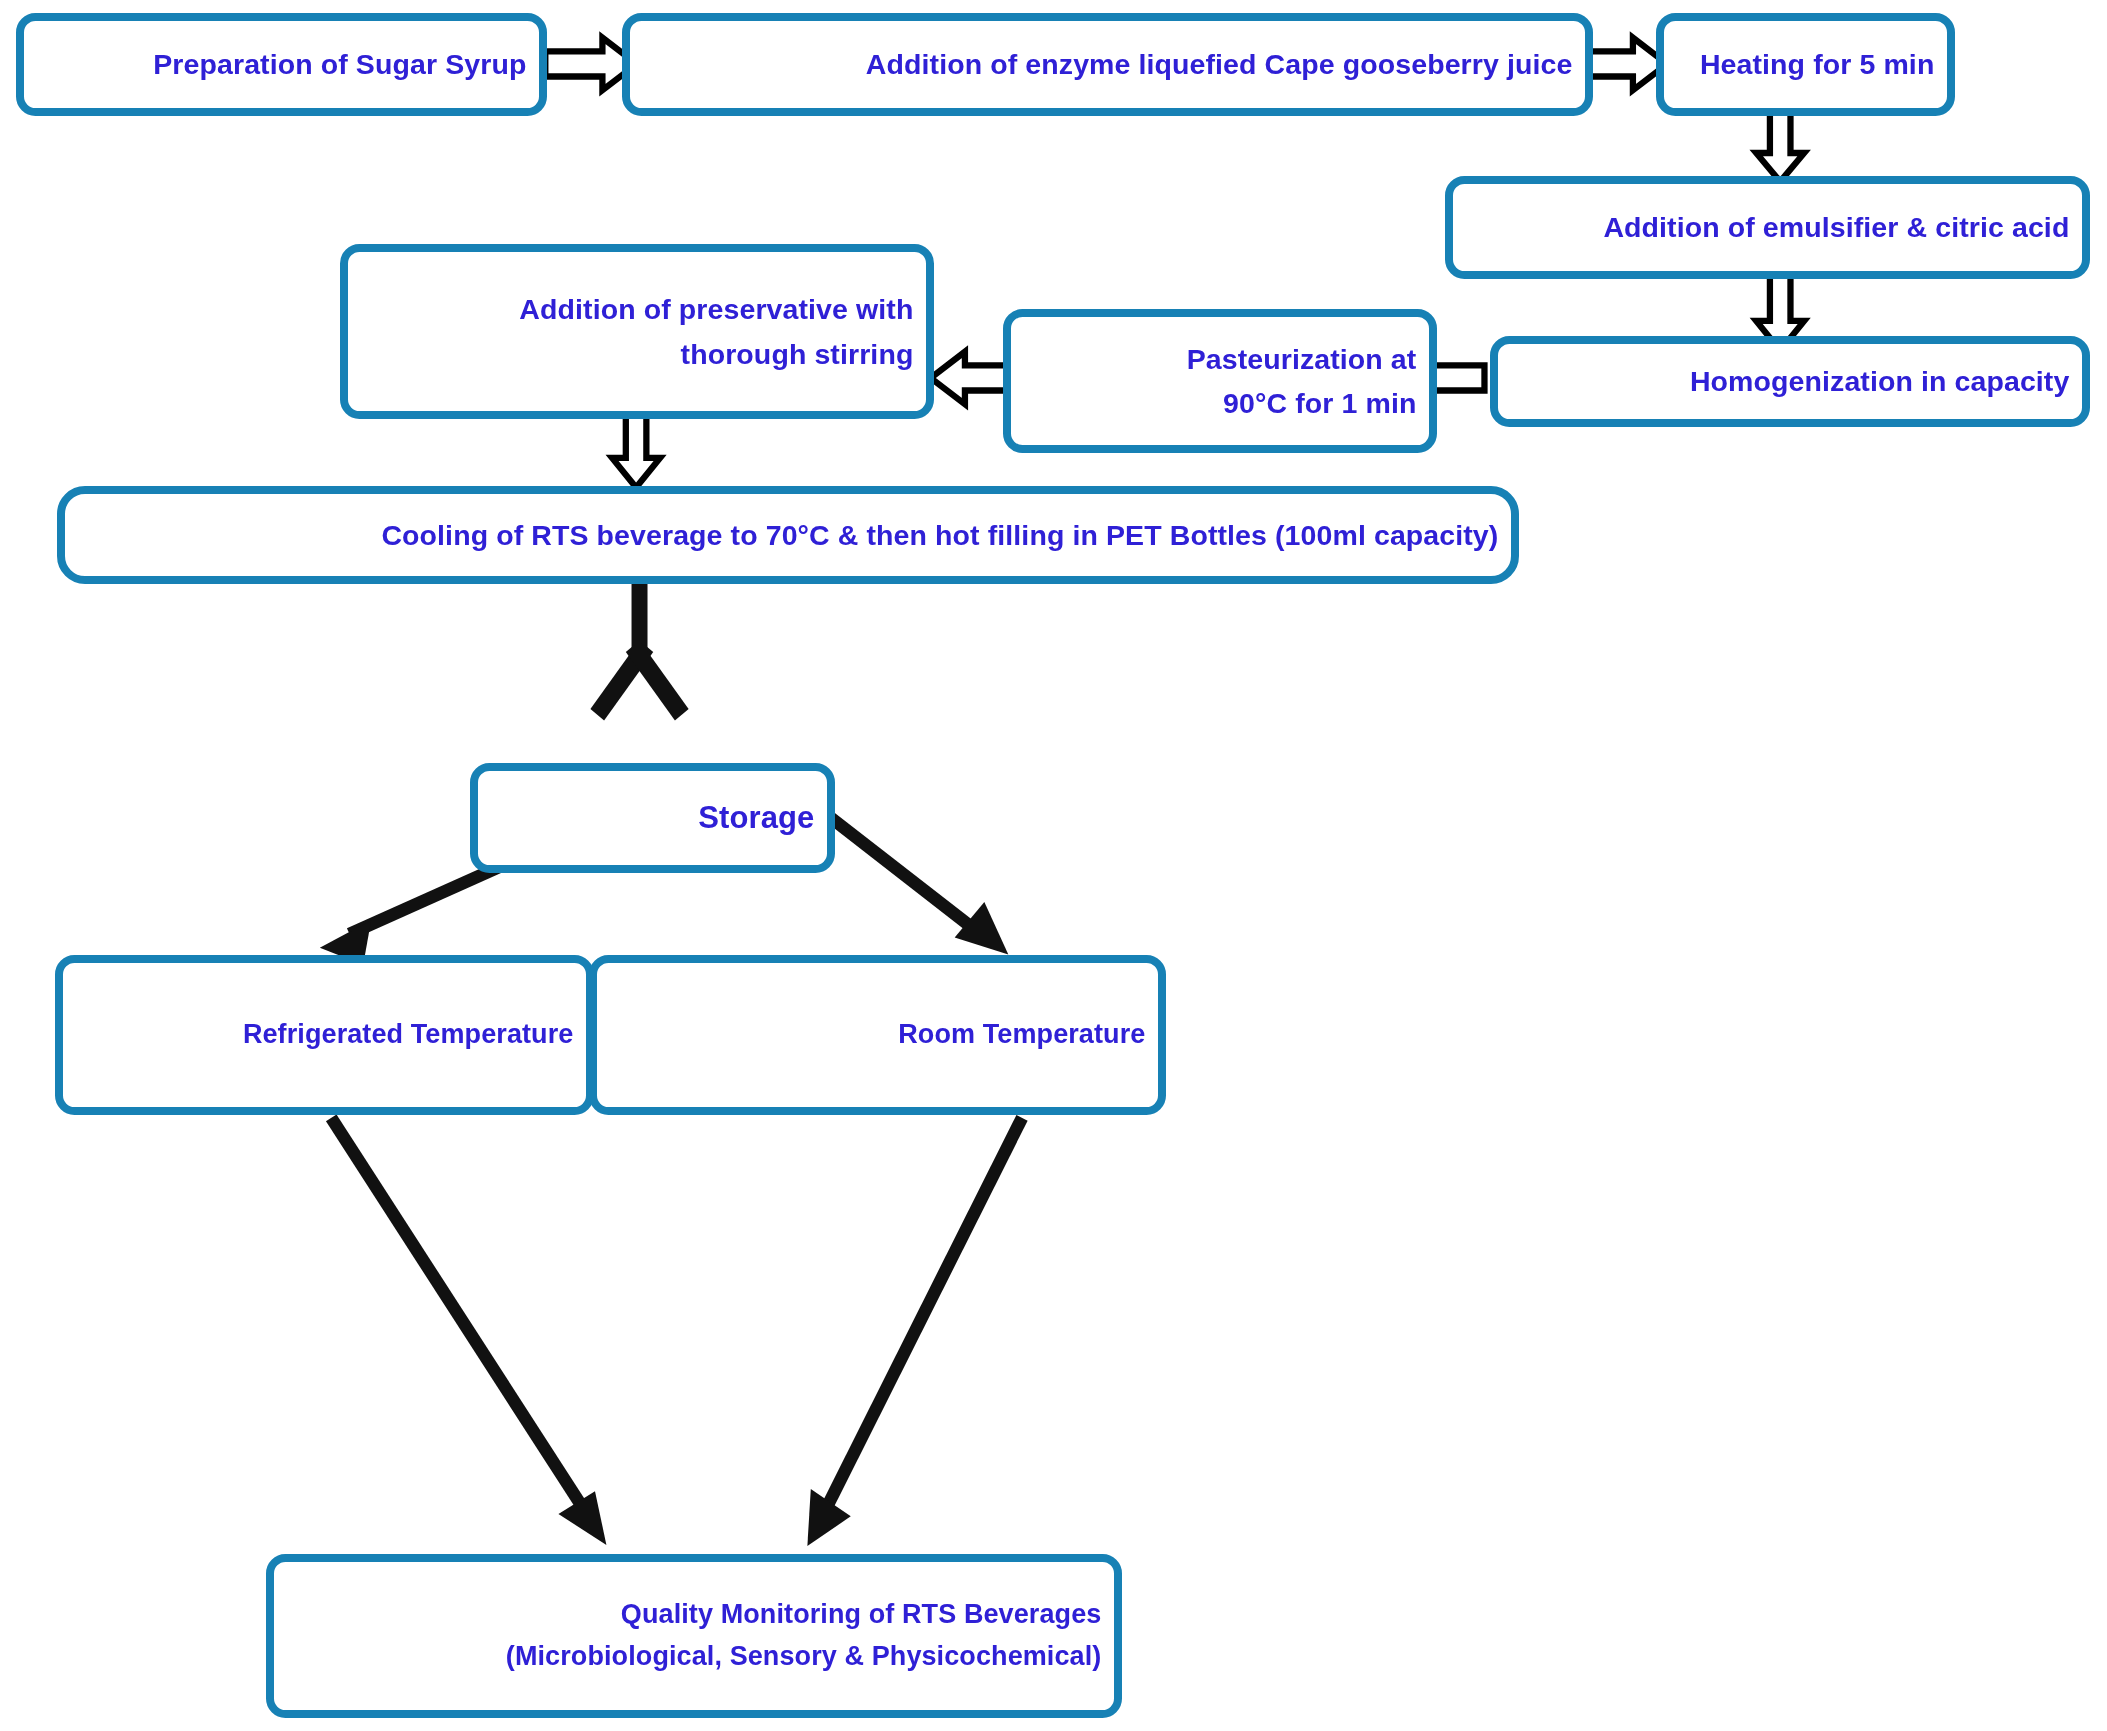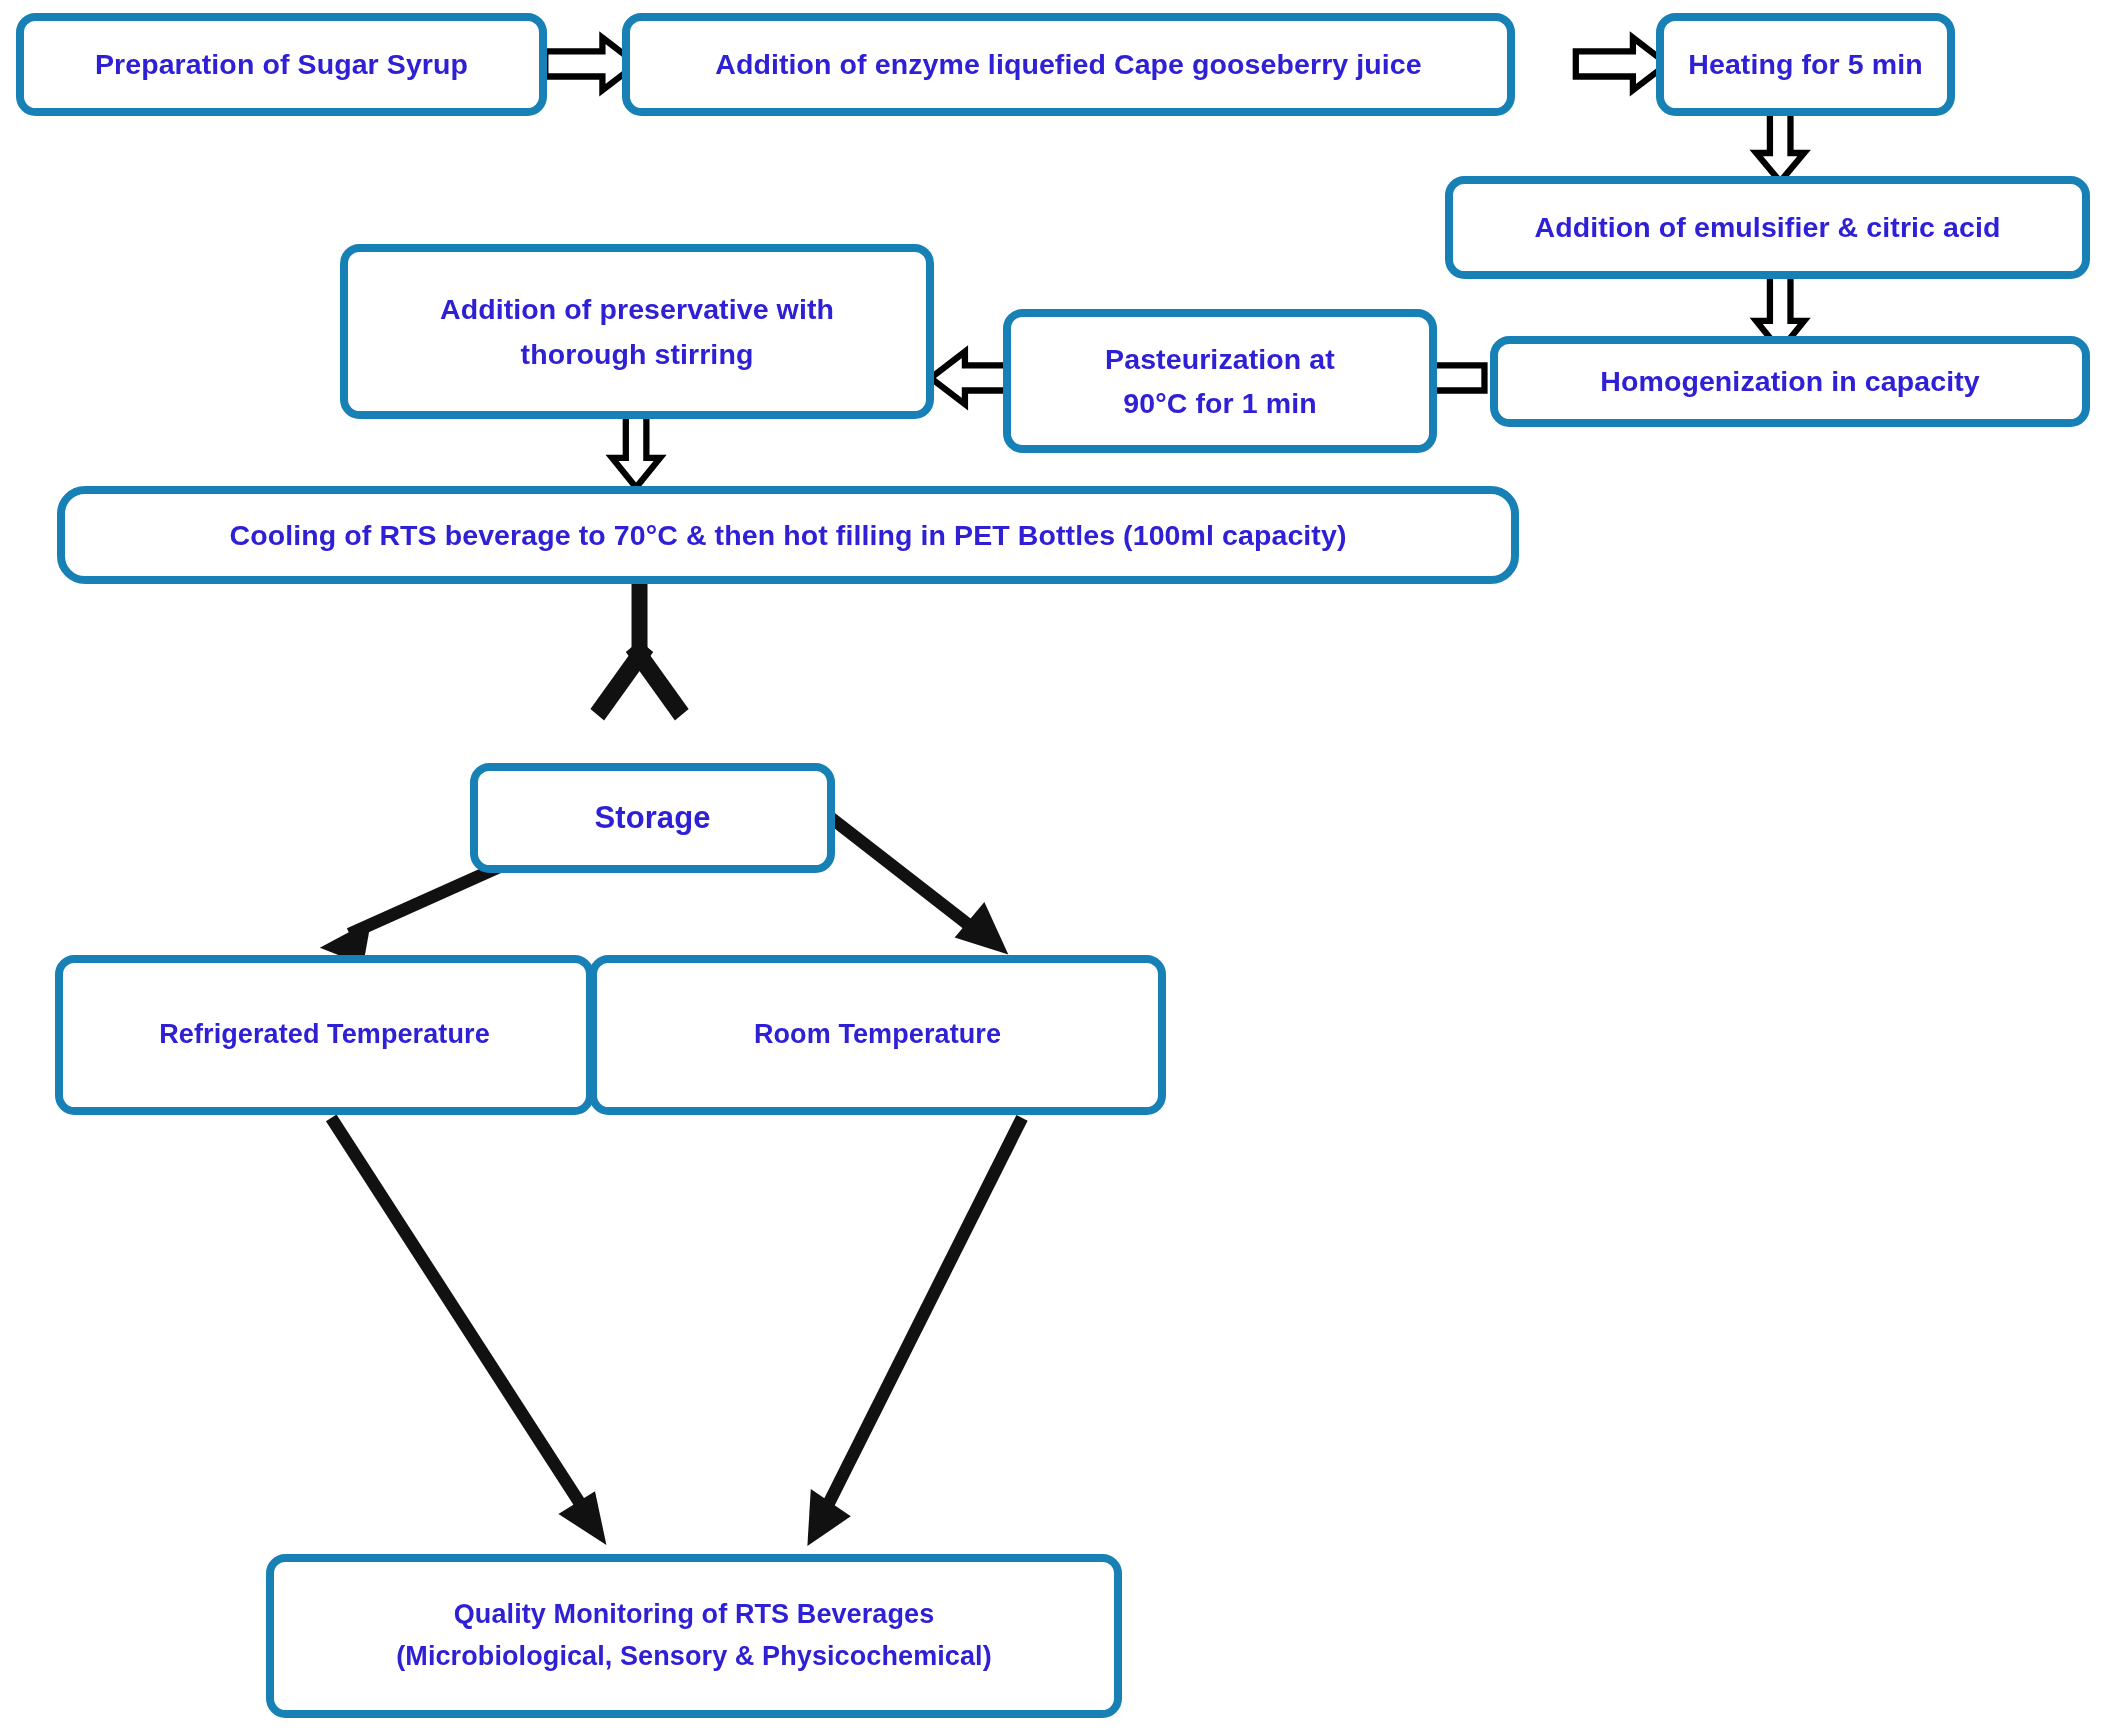--- a/index.html
+++ b/index.html
@@ -26,21 +26,21 @@
     align-items: center;
     justify-content: center;
     text-align: center;
     color: #2f20d6;
     font-weight: bold;
     line-height: 1.55;
     letter-spacing: 0.1px;
     padding: 3.4px 12.6px;
     z-index: 5;
   }
-  .node .txt { display: block; width: 100%; }
+  .node .txt { display: block; width: 100%; text-align: right; }
   .node .l2 { display: block; }
 
   
   .fs-lg { font-size: 31px; margin-top: 47px; }
   .fs-md { font-size: 28.5px; }
   .fs-sm { font-size: 27px; }
 
   
   .conn {
     position: absolute;
@@ -123,21 +123,21 @@
     <g>
       <path class="solid-line" d="M 1790,1958 L 1448,2640"></path>
       <path class="solid-fill" d="M 1414,2708 L 1420,2608 L 1490,2656 Z"></path>
     </g>
   </svg>
 
   <div class="node fs-md" style="left:16px; top:12.6px; width:531px; height:103px;">
     <span class="txt">Preparation of Sugar Syrup</span>
   </div>
 
-  <div class="node fs-md" style="left:622px; top:12.6px; width:893px; height:103px;">
+  <div class="node fs-md" style="left:622px; top:12.6px; width:971px; height:103px;">
     <span class="txt">Addition of enzyme liquefied Cape gooseberry juice</span>
   </div>
 
   <div class="node fs-md" style="left:1656px; top:12.6px; width:299px; height:103px;">
     <span class="txt">Heating for 5 min</span>
   </div>
 
   <div class="node fs-md" style="left:1445px; top:176px; width:645px; height:103px;">
     <span class="txt">Addition of emulsifier &amp; citric acid</span>
   </div>

